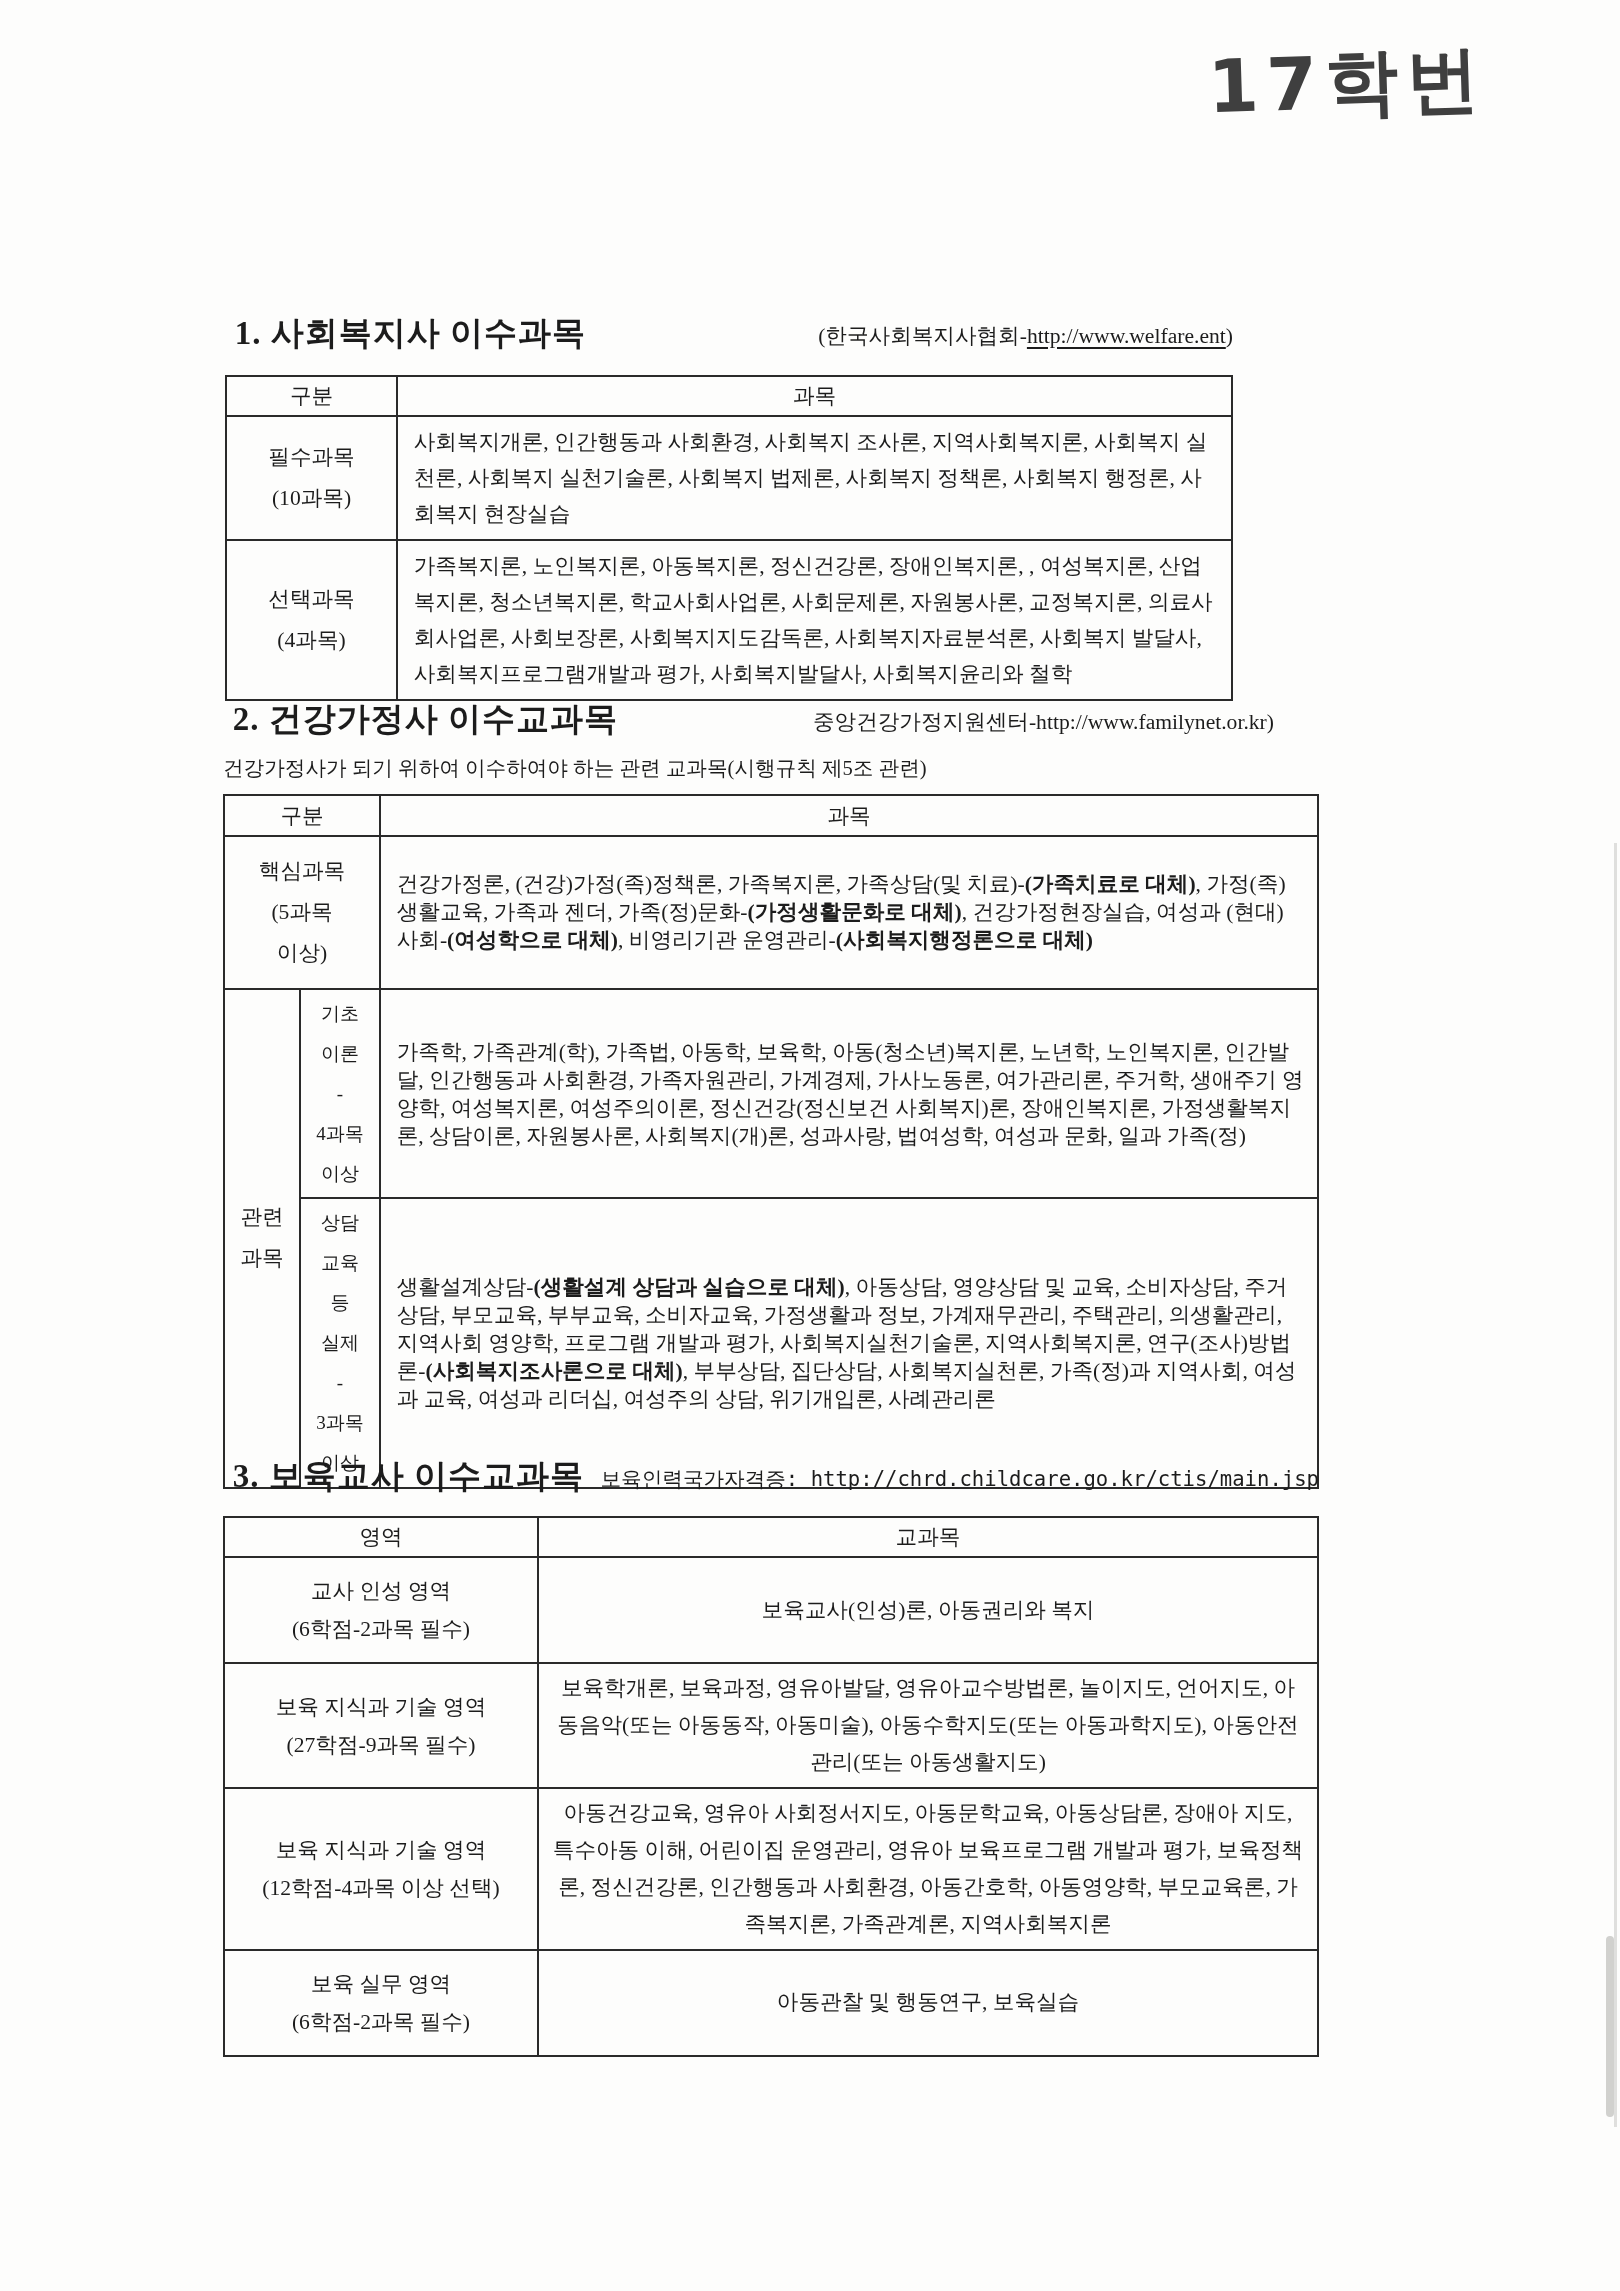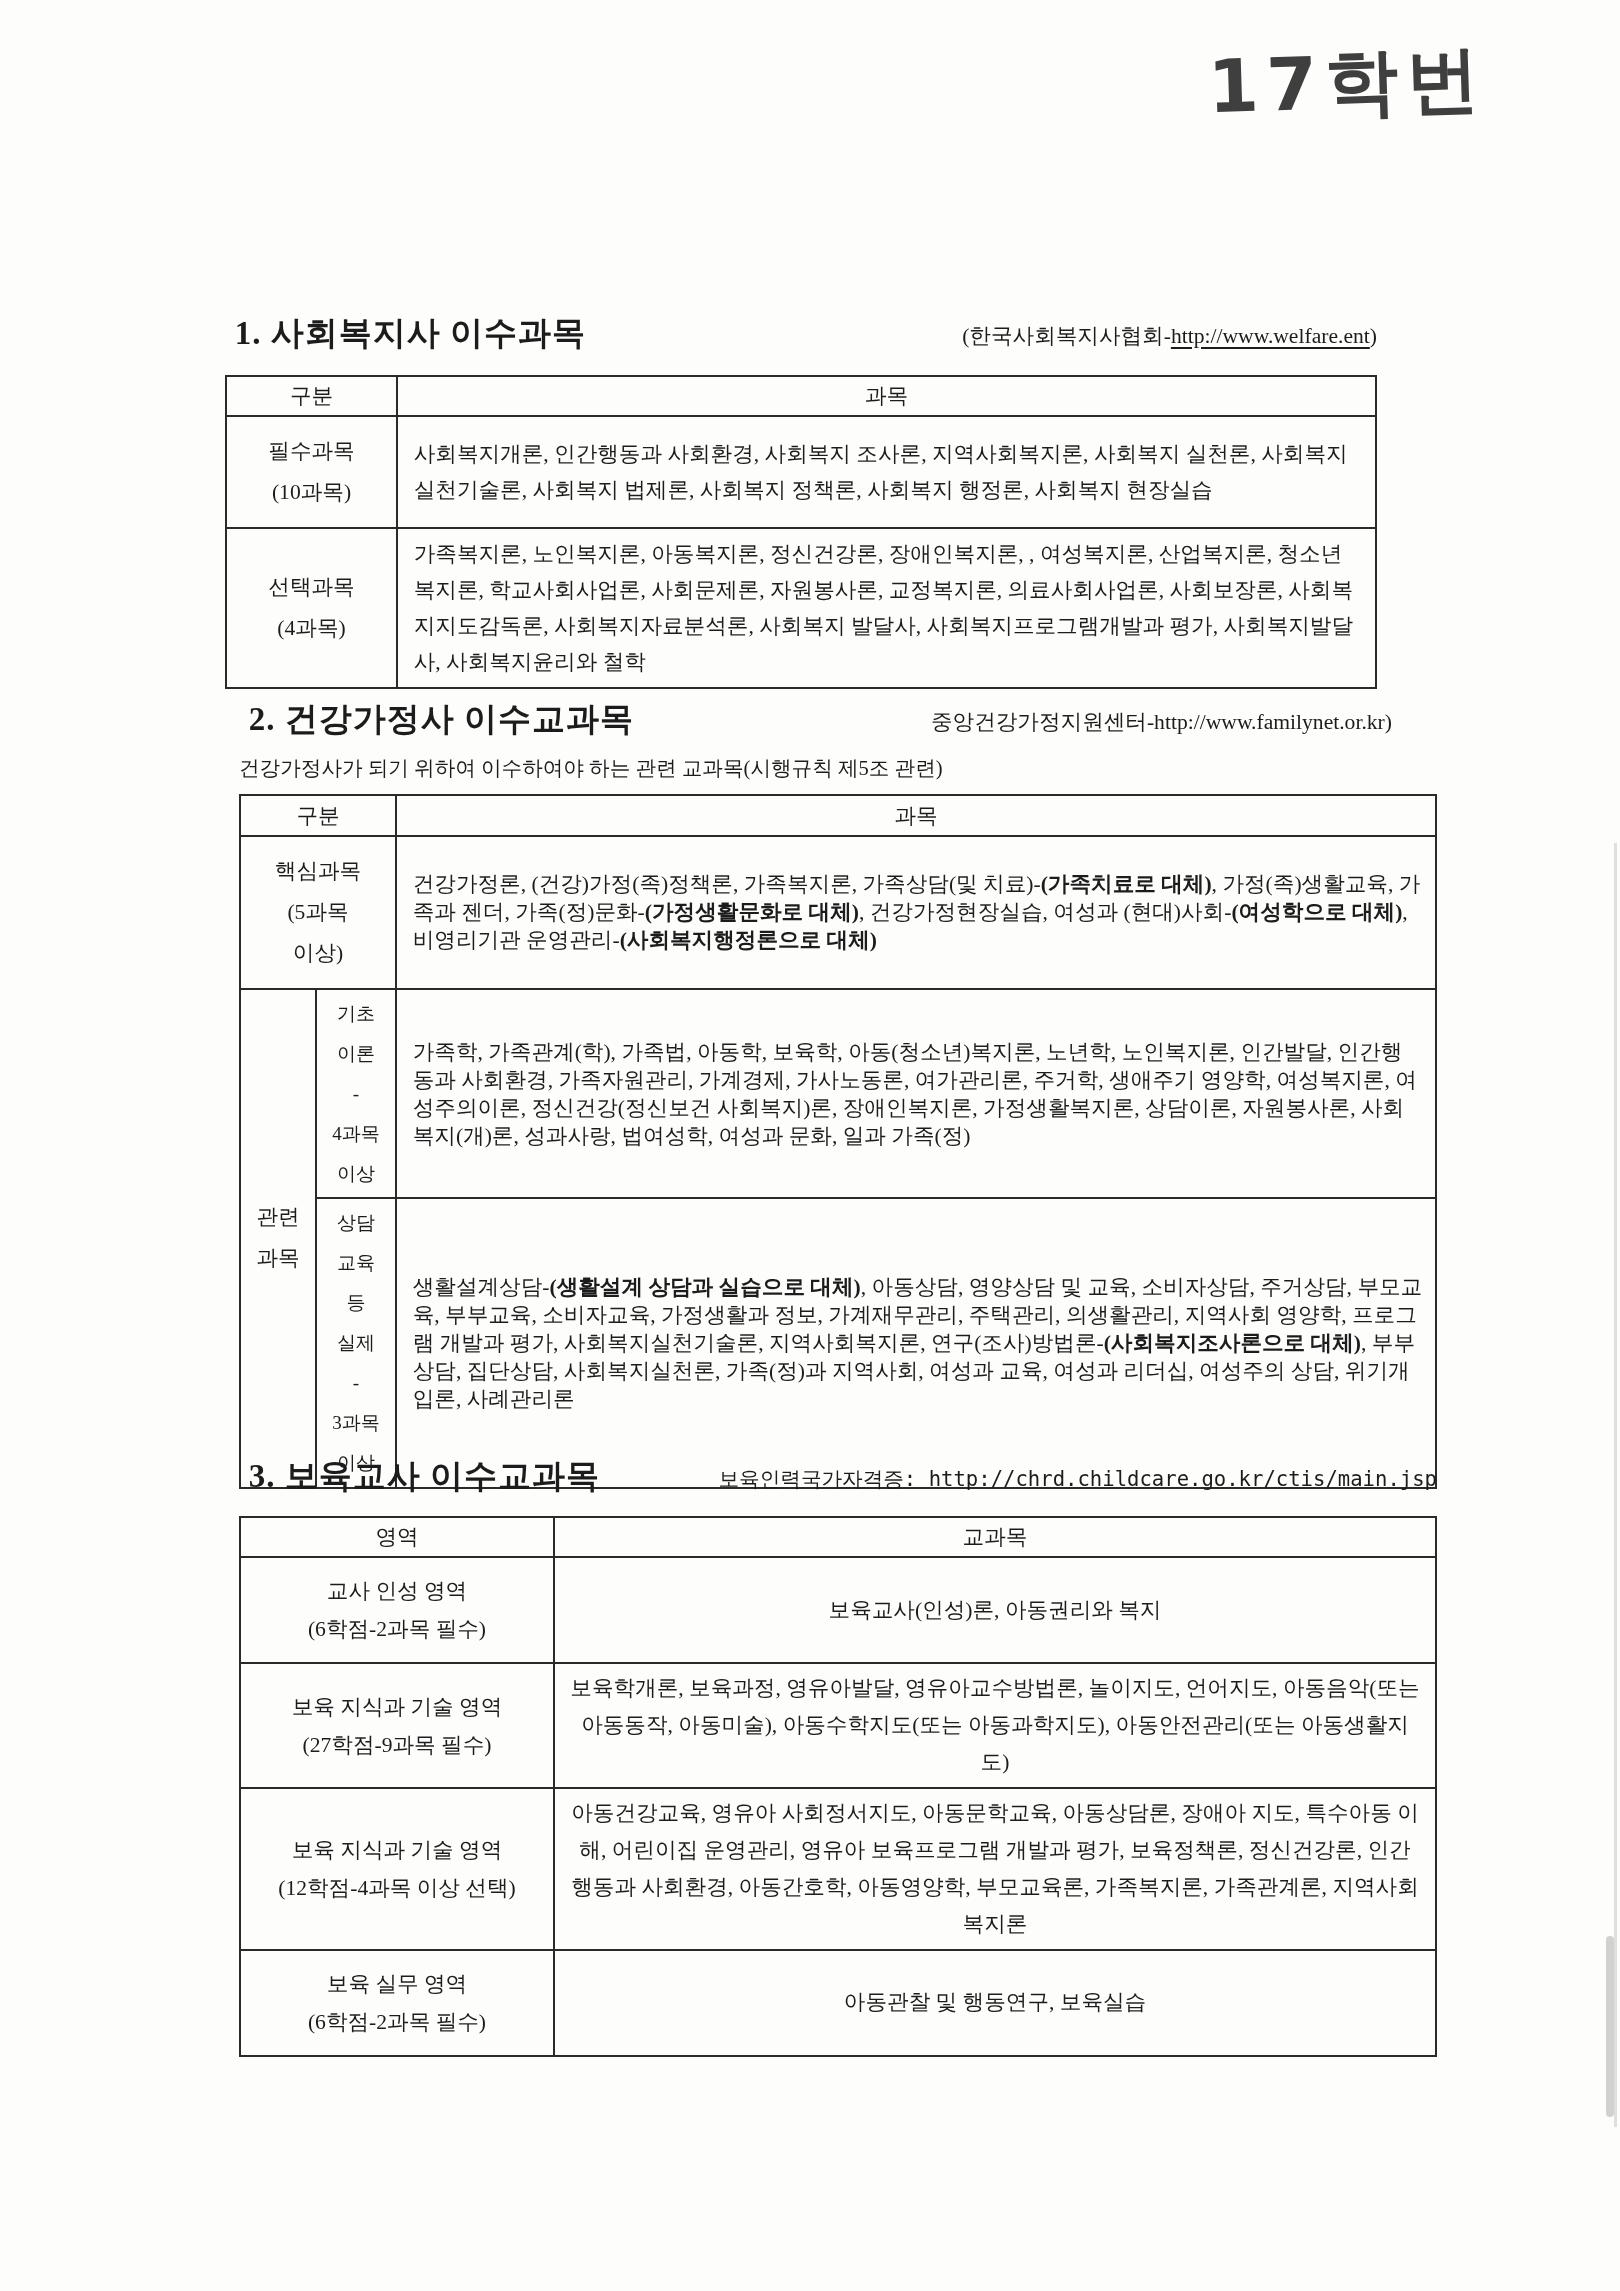--- a/index.html
+++ b/index.html
@@ -13,22 +13,22 @@
   }
   
   .handwriting{
     position:absolute;left:1208px;top:35px;
     font-family:"DejaVu Sans",sans-serif;
     font-size:73px;font-weight:600;color:#3f3f3f;
     letter-spacing:7.8px;transform:rotate(-1.8deg);
     white-space:nowrap;
   }
   
-  .sec{position:absolute;left:239px;width:1198px;}
-  .s1{top:310px;left:225px;width:1152px;}
+  .sec{position:absolute;left:223px;width:1096px;}
+  .s1{top:310px;left:225px;width:1008px;}
   .s2{top:696px;}
   .s3{top:1453px;}
   .sec-head{display:flex;justify-content:space-between;align-items:flex-end;min-height:45px;}
   .title{margin:0;padding-left:9.8px;font-size:33px;font-weight:700;letter-spacing:1px;line-height:43px;white-space:nowrap;}
   .src{font-size:21.6px;line-height:27.4px;padding-bottom:4.9px;white-space:nowrap;}
   .s2 .src{padding-right:45px;}
   .src-mono{font-family:"DejaVu Sans Mono","Liberation Mono",monospace;font-size:20.6px;}
   .link{text-decoration:underline;text-underline-offset:3.9px;}
   .subtitle{font-size:20.6px;margin-top:13.7px;line-height:27.4px;}
   

